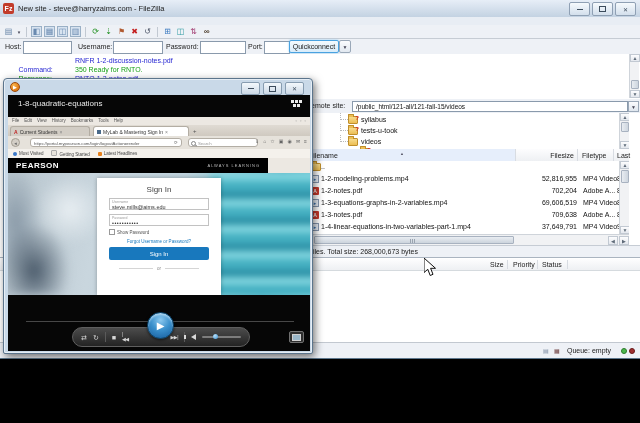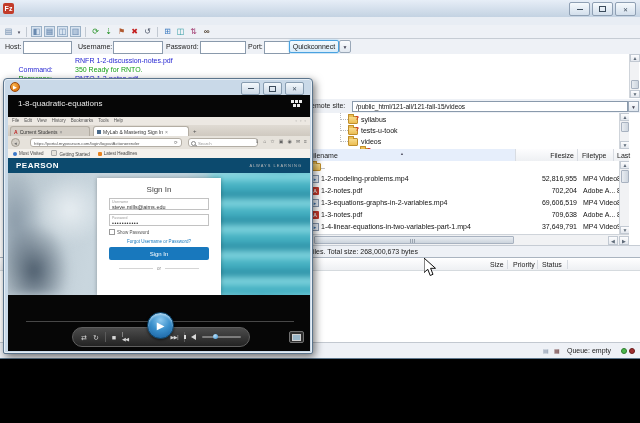--- a/index.html
+++ b/index.html
@@ -119,21 +119,21 @@
   .urlbox{position:absolute;left:22px;top:2px;width:152px;height:9px;background:#fff;border:1px solid #b3aea5;border-radius:3px;
           box-sizing:border-box;font-size:4.3px;color:#555;padding:1.5px 0 0 3px;white-space:nowrap;overflow:hidden;}
   .searchbox{position:absolute;left:180px;top:2px;width:70px;height:9px;background:#fff;border:1px solid #b3aea5;border-radius:3px;
              box-sizing:border-box;font-size:4.3px;color:#999;padding:1.5px 0 0 9px;}
   .mag{position:absolute;left:2px;top:2px;width:3px;height:3px;border:1px solid #888;border-radius:50%;}
   .mag::after{content:"";position:absolute;left:3px;top:3px;width:2px;height:1px;background:#888;transform:rotate(45deg);}
   .navicons{position:absolute;right:3px;top:2px;display:flex;gap:4px;font-size:5px;color:#666;}
   .bbookmarks{position:absolute;left:0;top:32px;width:302px;height:9px;background:#f4f1ec;display:flex;gap:8px;
               align-items:center;font-size:4.5px;color:#444;padding-left:5px;box-sizing:border-box;}
   .bdot{width:4px;height:4px;border-radius:1px;display:inline-block;margin-right:2px;vertical-align:-0.5px;}
-  .pearson{position:absolute;left:0;top:41px;width:302px;height:15px;background:#0c4a6e;}
+  .pearson{position:absolute;left:0;top:41px;width:260px;height:15px;background:#000000;}
   .pearson .logo{position:absolute;left:8px;top:3px;font-size:8px;font-weight:bold;color:#fff;letter-spacing:.5px;}
   .pearson .al{position:absolute;right:8px;top:5px;font-size:4px;color:#bbb;letter-spacing:1px;}
   .bpage{position:absolute;left:0;top:56px;width:302px;height:122px;overflow:hidden;
          background:linear-gradient(100deg,#b9c6ce 0%,#c9d6de 30%,#bfd3dd 55%,#8fcdd8 70%,#5fb8c8 85%,#7fd0da 100%);}
   .blur1{position:absolute;left:-10px;top:0;width:120px;height:122px;filter:blur(4px);
          background:radial-gradient(60px 80px at 30% 80%,#4a5a6a 0%,transparent 60%),
                     radial-gradient(50px 50px at 60% 30%,#e8eef2 0%,transparent 70%),
                     radial-gradient(40px 90px at 15% 40%,#8a9aa8 0%,transparent 65%);}
   .blur2{position:absolute;right:-10px;top:0;width:110px;height:122px;filter:blur(3px);
          background:repeating-linear-gradient(0deg,#45b0c2 0 10px,#7fd4de 10px 18px,#2f93a8 18px 26px),
@@ -174,20 +174,21 @@
 </style>
 </head>
 <body>
 
 <div class="stage">
 
   <div class="abs fzwin">
 
     <div class="abs titlebar">
       <span class="fzlogo">Fz</span>
+      <span class="title">New site - steve@harryzaims.com - FileZilla</span>
       <span class="winbtns">
         <span class="wbtn">
             <span class="bar"></span>
           </span>
         <span class="wbtn">
             <span class="rst"></span>
           </span>
         <span class="wbtn">✕</span>
       </span>
     </div>

